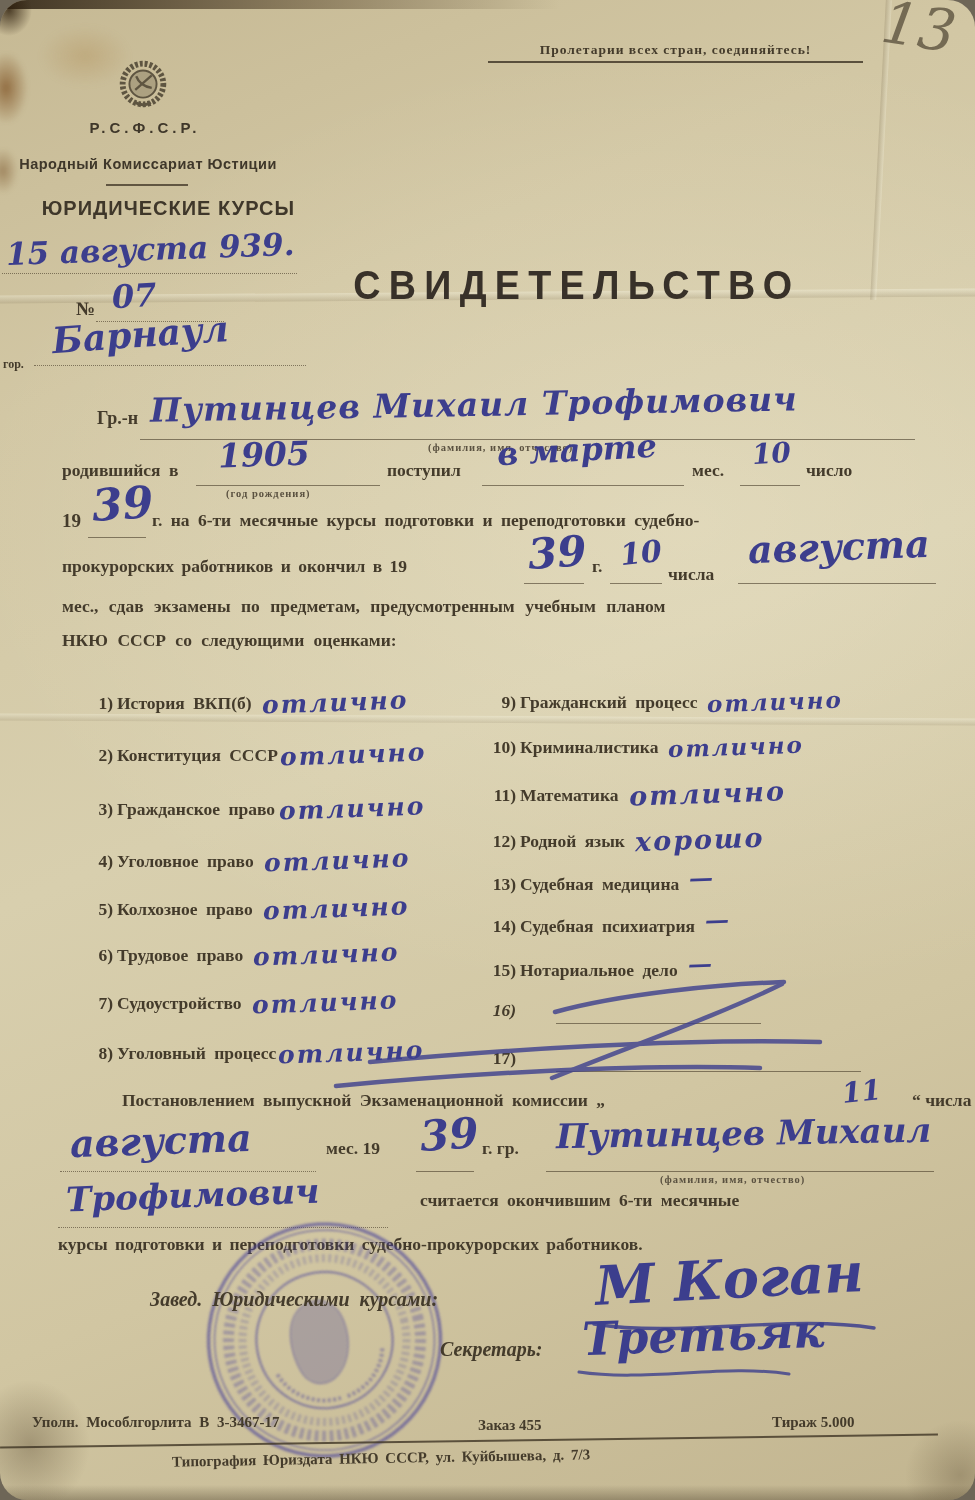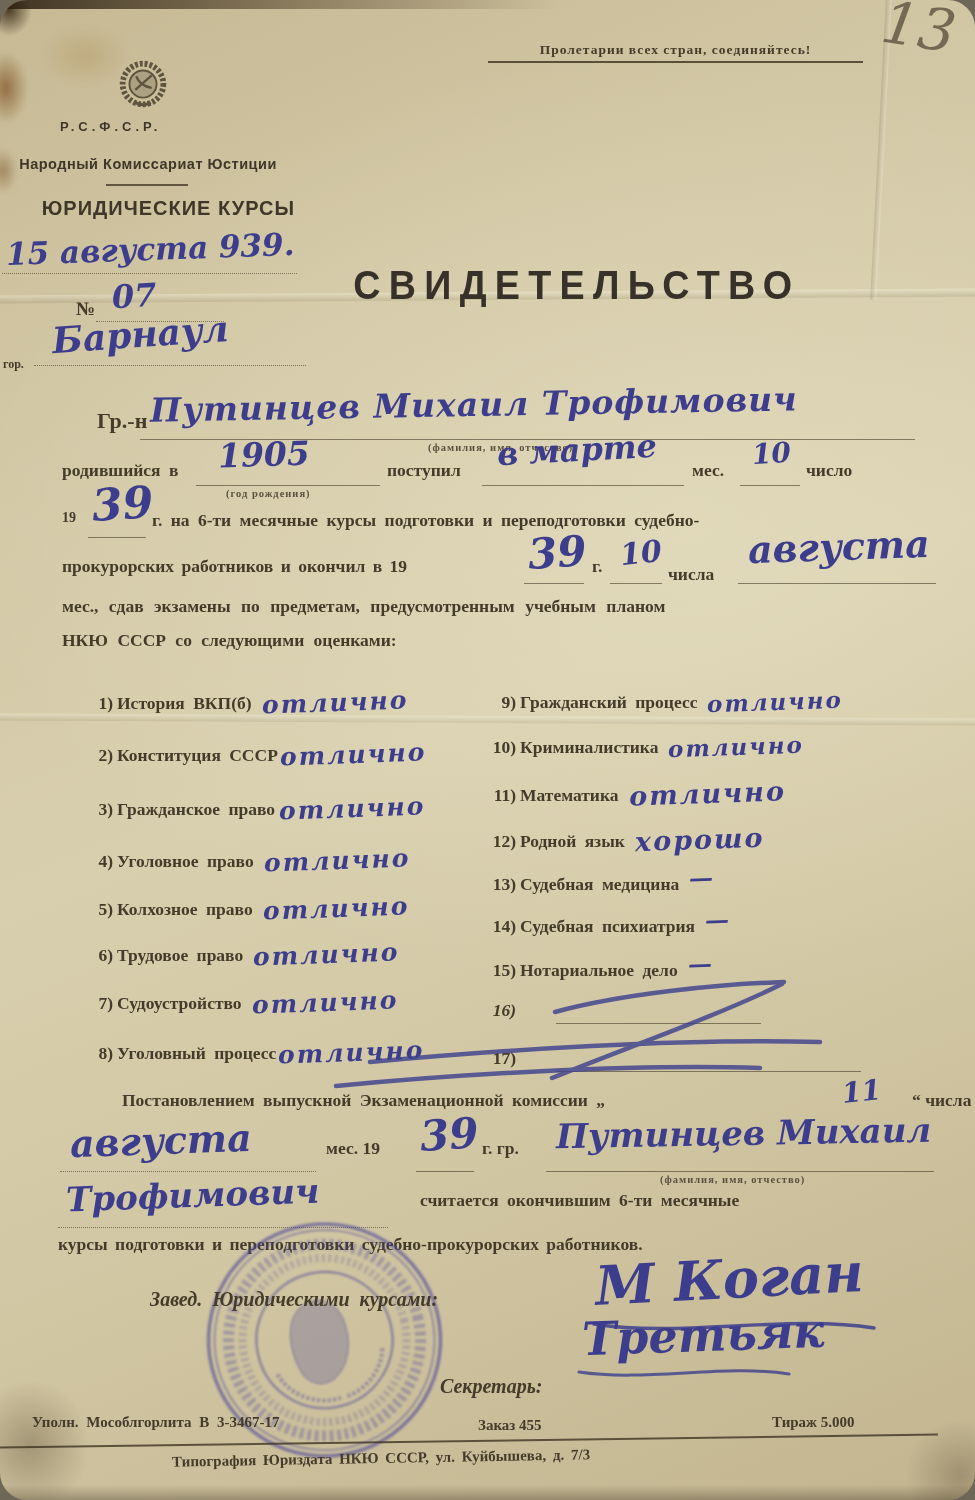--- a/index.html
+++ b/index.html
@@ -46,53 +46,53 @@
   <div class="abs hw" style="left:882px;top:-2px;font-size:58px;color:rgba(92,82,62,.8);transform:rotate(9deg);font-weight:normal;">13</div>
 
   <svg class="abs" style="left:112px;top:54px;" width="62" height="62" viewBox="0 0 64 64">
     <g stroke="#4c4332" fill="none" opacity=".85">
       <circle cx="32" cy="31" r="21" stroke-width="6" stroke-dasharray="3 2"></circle>
       <circle cx="32" cy="31" r="14" stroke-width="2" fill="rgba(76,67,50,.28)"></circle>
       <path d="M24 37 L41 22 M25 23 C28 31,35 34,41 35" stroke-width="2.4"></path>
       <path d="M24 50 C29 53,35 53,40 50" stroke-width="3"></path>
     </g>
   </svg>
-  <div class="abs sans" style="left:60px;top:119px;width:170px;font-size:13px;letter-spacing:4px;">Р.С.Ф.С.Р.</div>
+  <div class="abs sans" style="left:60px;top:119px;width:170px;text-align:center;font-size:15px;letter-spacing:4px;">Р.С.Ф.С.Р.</div>
   <div class="abs sans" style="left:2px;top:156px;width:292px;text-align:center;font-size:14.5px;letter-spacing:.5px;">Народный Комиссариат Юстиции</div>
   <div class="ul" style="left:106px;top:183px;width:82px;border-bottom:2px solid rgba(60,50,35,.75);"></div>
   <div class="abs sans" style="left:10px;top:197px;width:285px;text-align:right;font-size:20px;letter-spacing:1px;">ЮРИДИЧЕСКИЕ КУРСЫ</div>
   <div class="abs hw" style="left:6px;top:234px;font-size:31px;transform:rotate(-2deg);">15 августа 939.</div>
   <div class="uld" style="left:2px;top:272px;width:295px;"></div>
   <div class="abs print" style="left:76px;top:298px;font-size:19px;">№</div>
   <div class="abs hw" style="left:112px;top:280px;font-size:32px;transform:rotate(-3deg);">07</div>
   <div class="uld" style="left:96px;top:320px;width:128px;"></div>
   <div class="abs hw" style="left:52px;top:316px;font-size:36px;transform:rotate(-4deg);">Барнаул</div>
   <div class="abs print" style="left:3px;top:357px;font-size:12px;">гор.</div>
   <div class="uld" style="left:34px;top:364px;width:272px;"></div>
 
   <div class="abs sans" style="left:336px;top:262px;width:430px;text-align:center;font-size:41px;letter-spacing:9px;transform:scaleX(.92);transform-origin:center;color:#383129;">СВИДЕТЕЛЬСТВО</div>
 
-  <div class="abs print" style="left:97px;top:408px;font-size:22px;text-align:center;">Гр.-н</div>
+  <div class="abs print" style="left:97px;top:408px;font-size:18px;text-align:center;">Гр.-н</div>
   <div class="abs hw" style="left:150px;top:388px;font-size:33px;transform:rotate(-1deg);letter-spacing:1px;">Путинцев Михаил Трофимович</div>
   <div class="ul" style="left:140px;top:438px;width:775px;"></div>
   <div class="abs cap" style="left:428px;top:442px;">(фамилия, имя, отчество)</div>
 
   <div class="abs print" style="left:62px;top:460px;font-size:17.5px;word-spacing:4px;">родившийся в</div>
   <div class="abs hw" style="left:218px;top:438px;font-size:33px;transform:rotate(-2deg);">1905</div>
   <div class="ul" style="left:196px;top:484px;width:184px;"></div>
   <div class="abs cap" style="left:226px;top:488px;">(год рождения)</div>
   <div class="abs print" style="left:387px;top:460px;font-size:17.5px;">поступил</div>
   <div class="abs hw" style="left:497px;top:434px;font-size:32px;transform:rotate(-3deg);">в марте</div>
   <div class="ul" style="left:482px;top:484px;width:202px;"></div>
   <div class="abs print" style="left:692px;top:460px;font-size:17.5px;">мес.</div>
   <div class="abs hw" style="left:752px;top:440px;font-size:28px;transform:rotate(-4deg);">10</div>
   <div class="ul" style="left:740px;top:484px;width:60px;"></div>
   <div class="abs print" style="left:806px;top:460px;font-size:17.5px;">число</div>
 
-  <div class="abs print" style="left:62px;top:510px;font-size:14px;font-family:Liberation Serif, serif;">19</div>
+  <div class="abs print" style="left:62px;top:510px;font-size:19px;font-family:Liberation Serif, serif;">19</div>
   <div class="abs hw" style="left:92px;top:482px;font-size:44px;transform:rotate(-4deg);">39</div>
   <div class="ul" style="left:88px;top:536px;width:58px;"></div>
   <div class="abs print" style="left:152px;top:510px;font-size:17.5px;word-spacing:4px;">г. на 6-ти месячные курсы подготовки и переподготовки судебно-</div>
 
   <div class="abs print" style="left:62px;top:556px;font-size:17.5px;word-spacing:3px;">прокурорских работников и окончил в 19</div>
   <div class="abs hw" style="left:528px;top:532px;font-size:42px;transform:rotate(-4deg);">39</div>
   <div class="ul" style="left:524px;top:582px;width:60px;"></div>
   <div class="abs print" style="left:592px;top:556px;font-size:17.5px;">г.</div>
   <div class="abs hw" style="left:620px;top:538px;font-size:30px;transform:rotate(-6deg);">10</div>
   <div class="ul" style="left:610px;top:582px;width:52px;"></div>
@@ -168,21 +168,21 @@
       <path d="M96 150 C104 176,130 190,152 188" stroke-width="4" stroke-dasharray="3 2.4" opacity=".7"></path>
       <path d="M204 150 C198 172,178 186,158 188" stroke-width="4" stroke-dasharray="3 2.4" opacity=".7"></path>
     </g>
   </svg>
 
   <div class="abs print" style="left:150px;top:1288px;font-size:20px;font-style:italic;word-spacing:5px;">Завед. Юридическими курсами:</div>
   <div class="abs hw" style="left:595px;top:1252px;font-size:54px;transform:rotate(-3deg);">М Коган</div>
   <svg class="abs" style="left:590px;top:1312px;" width="290" height="30" viewBox="0 0 290 30">
       <path d="M4 12 C 90 26, 200 2, 284 16" stroke="#3c3e8d" stroke-width="3.4" fill="none" stroke-linecap="round" opacity=".85"></path>
     </svg>
-  <div class="abs print" style="left:440px;top:1338px;font-size:20px;font-style:italic;margin-top:37px;">Секретарь:</div>
+  <div class="abs print" style="left:440px;top:1338px;font-size:20px;font-style:italic;">Секретарь:</div>
   <div class="abs hw" style="left:582px;top:1312px;font-size:46px;transform:rotate(-2deg);">Третьяк</div>
   <svg class="abs" style="left:575px;top:1362px;" width="220" height="24" viewBox="0 0 220 24">
       <path d="M4 10 C 70 20, 150 2, 214 12" stroke="#3c3e8d" stroke-width="3" fill="none" stroke-linecap="round" opacity=".8"></path>
     </svg>
 
   <div class="abs print" style="left:32px;top:1414px;font-size:15px;word-spacing:4px;">Уполн. Мособлгорлита В 3-3467-17</div>
   <div class="abs print" style="left:478px;top:1417px;font-size:15px;">Заказ 455</div>
   <div class="abs print" style="left:772px;top:1414px;font-size:15px;">Тираж 5.000</div>
   <div class="crease" style="left:0;top:1440px;width:938px;height:2px;background:rgba(62,52,36,.8);transform:rotate(-.8deg);"></div>
   <div class="abs print" style="left:172px;top:1450px;font-size:15px;word-spacing:3px;transform:rotate(-1deg);">Типография Юриздата НКЮ СССР, ул. Куйбышева, д. 7/3</div>

